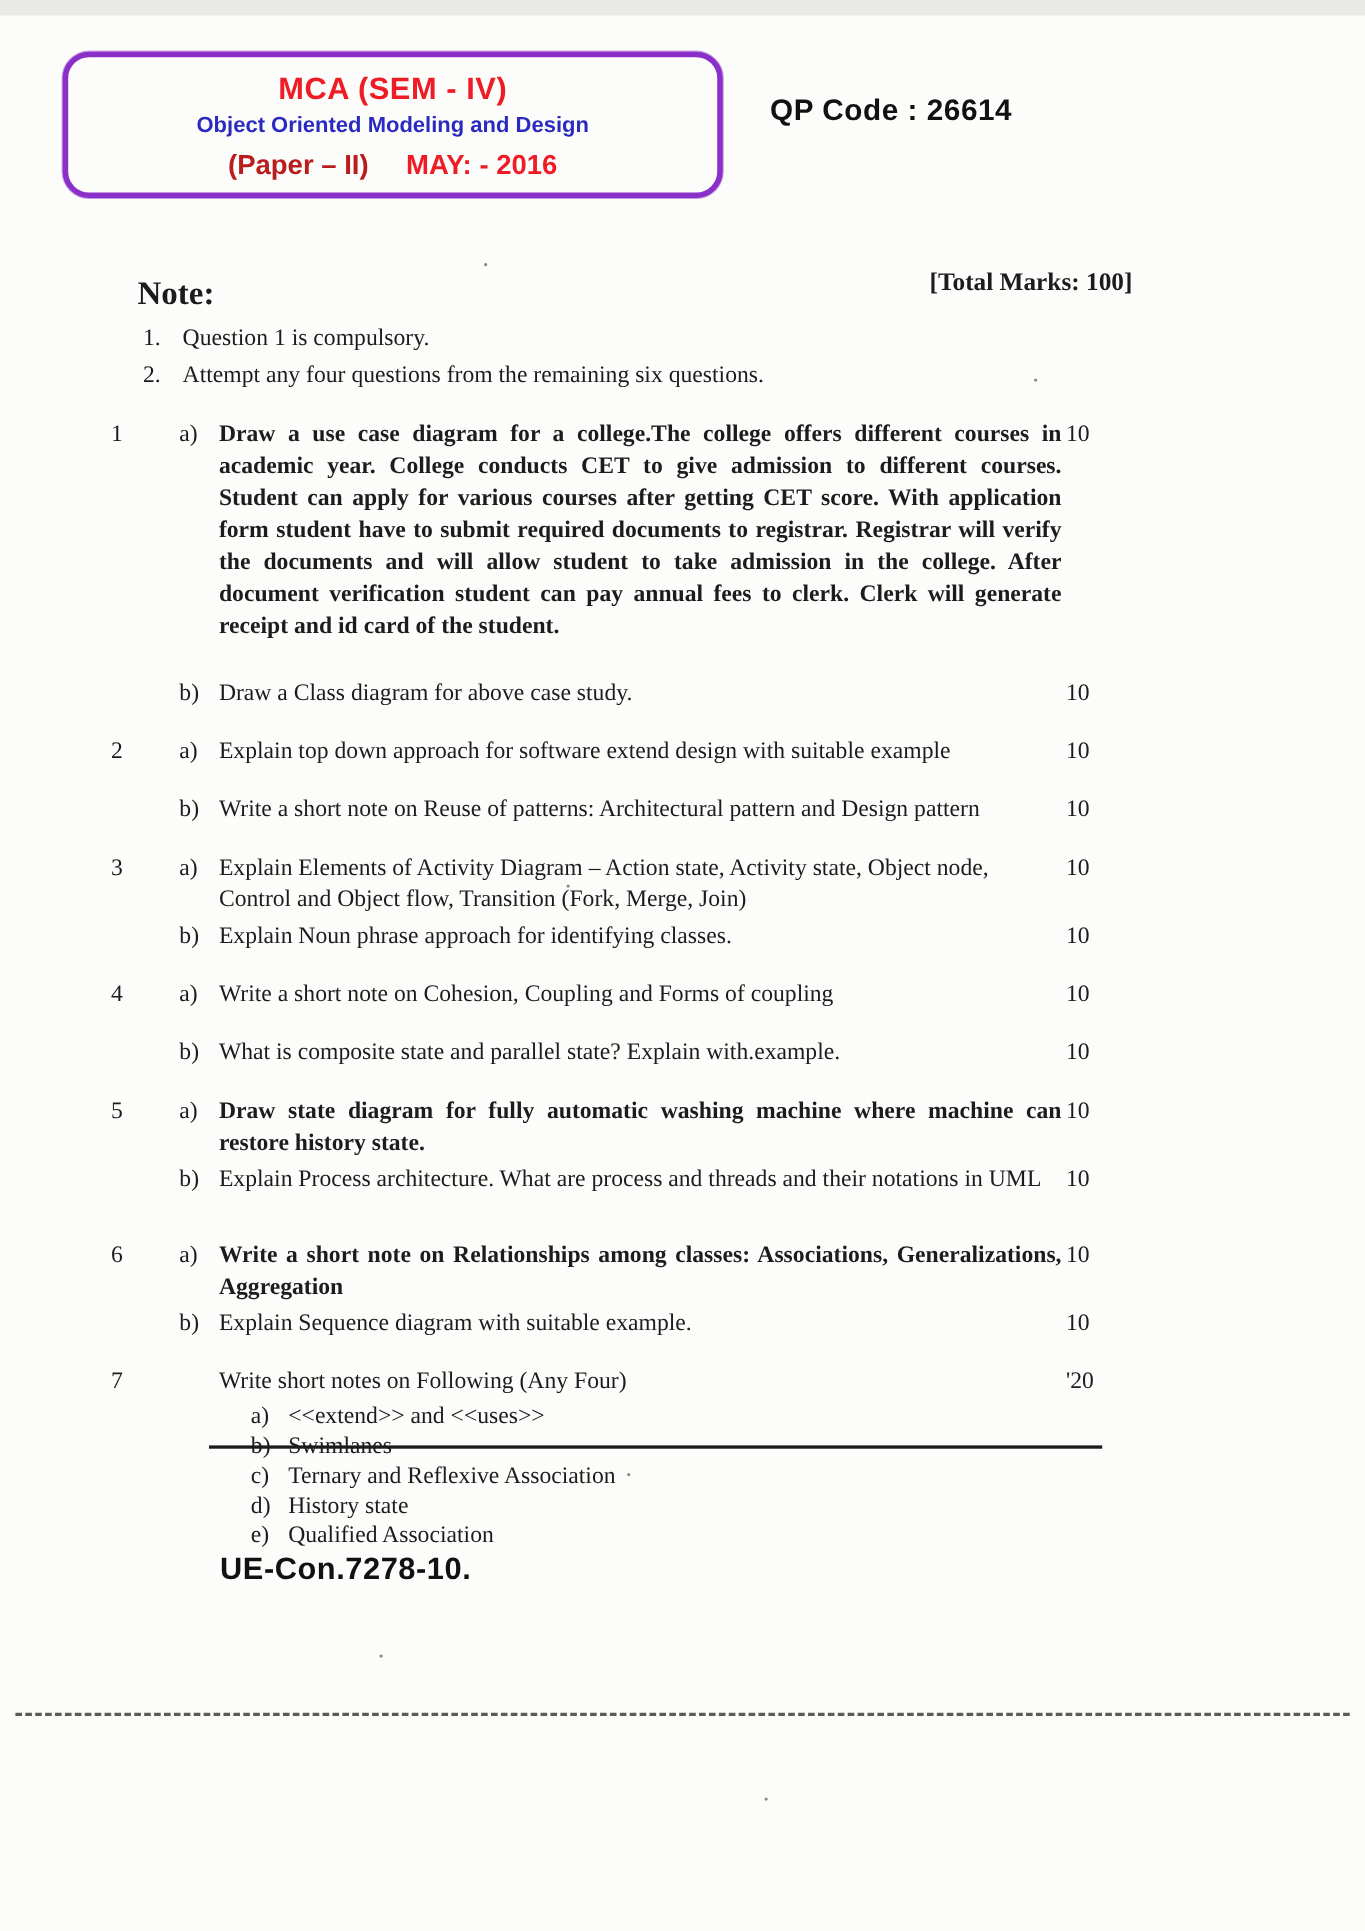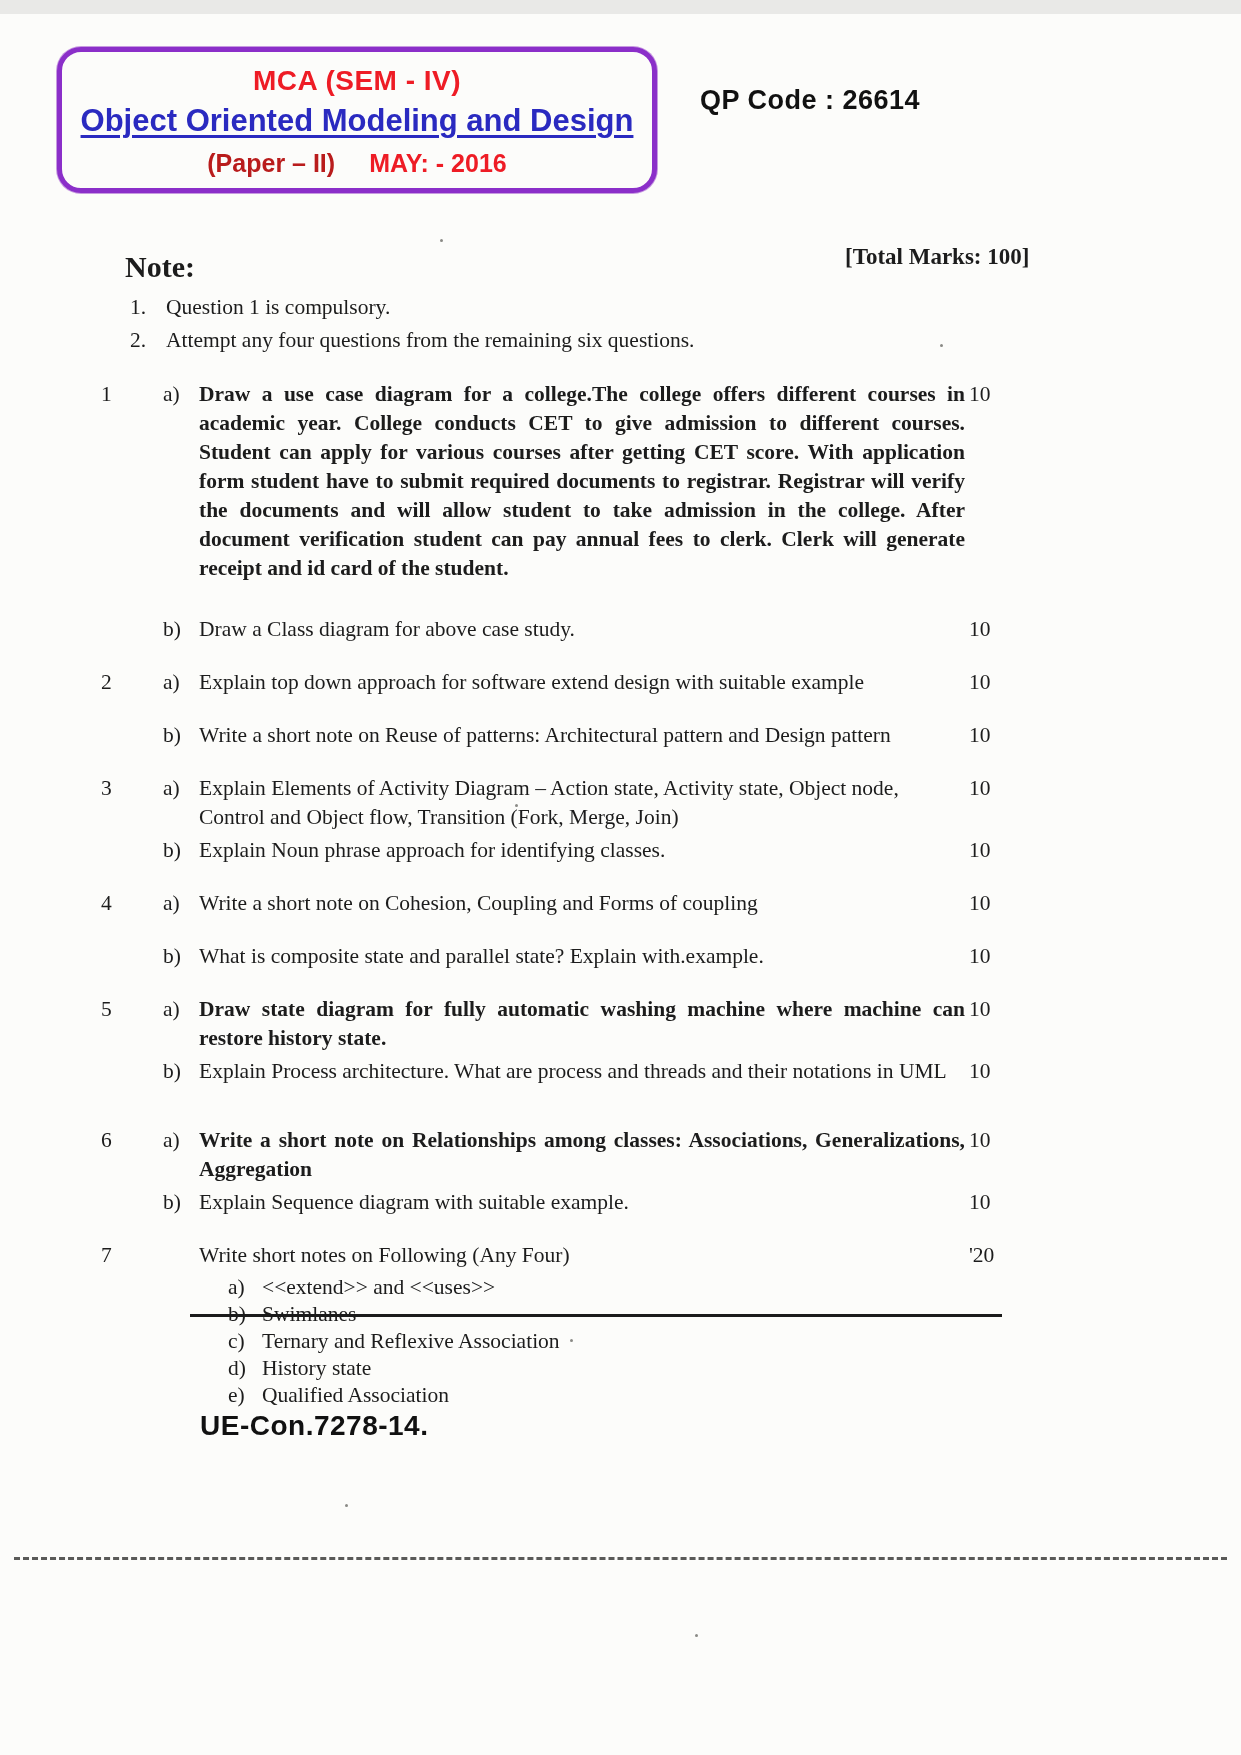--- a/index.html
+++ b/index.html
@@ -23,22 +23,22 @@
     font-family:"Liberation Sans", sans-serif;
     font-weight:bold;
     background:#fcfcfa;
     box-shadow:0 0 0 1px #c79ae0;
   }
   .t-red   { color:#ee1c25; }
   .t-blue  { color:#2a2ac0; }
   .t-black { color:#b91c1c; }
   .title-line1 { font-size:28px; letter-spacing:0.5px; }
   .title-line2, .title-line3 {
-    font-size:31px; margin-top:6px;
-    text-decoration:underline; text-decoration-thickness:3px; text-underline-offset:4px;
+    font-size:20px; margin-top:6px;
+    text-decoration-thickness:3px; text-underline-offset:4px;
   }
   .title-line4 { font-size:25px; margin-top:10px; }
   .title-line4 .sep { display:inline-block; width:34px; }
   .qp-code {
     position:absolute; left:700px; top:71px;
     font-family:"Liberation Sans", sans-serif;
     font-weight:bold; font-size:27px; color:#111;
     letter-spacing:0.5px;
   }
 
@@ -232,21 +232,21 @@
       </div>
       <div class="sub-item">
         <span class="s-label">e)</span>
         <span>Qualified Association</span>
       </div>
     </div>
 
   </section>
 
   <div class="divider"></div>
-  <div class="footer-code">UE-Con.7278-14.</div>
+  <div class="footer-code">UE-Con.7278-10.</div>
   <div class="bottom-scan-line"></div>
 
   <div class="speck" style="left:440px; top:225px;"></div>
   <div class="speck" style="left:940px; top:330px;"></div>
   <div class="speck" style="left:515px; top:790px;"></div>
   <div class="speck" style="left:570px; top:1325px;"></div>
   <div class="speck" style="left:345px; top:1490px;"></div>
   <div class="speck" style="left:695px; top:1620px;"></div>
 
 </div>

